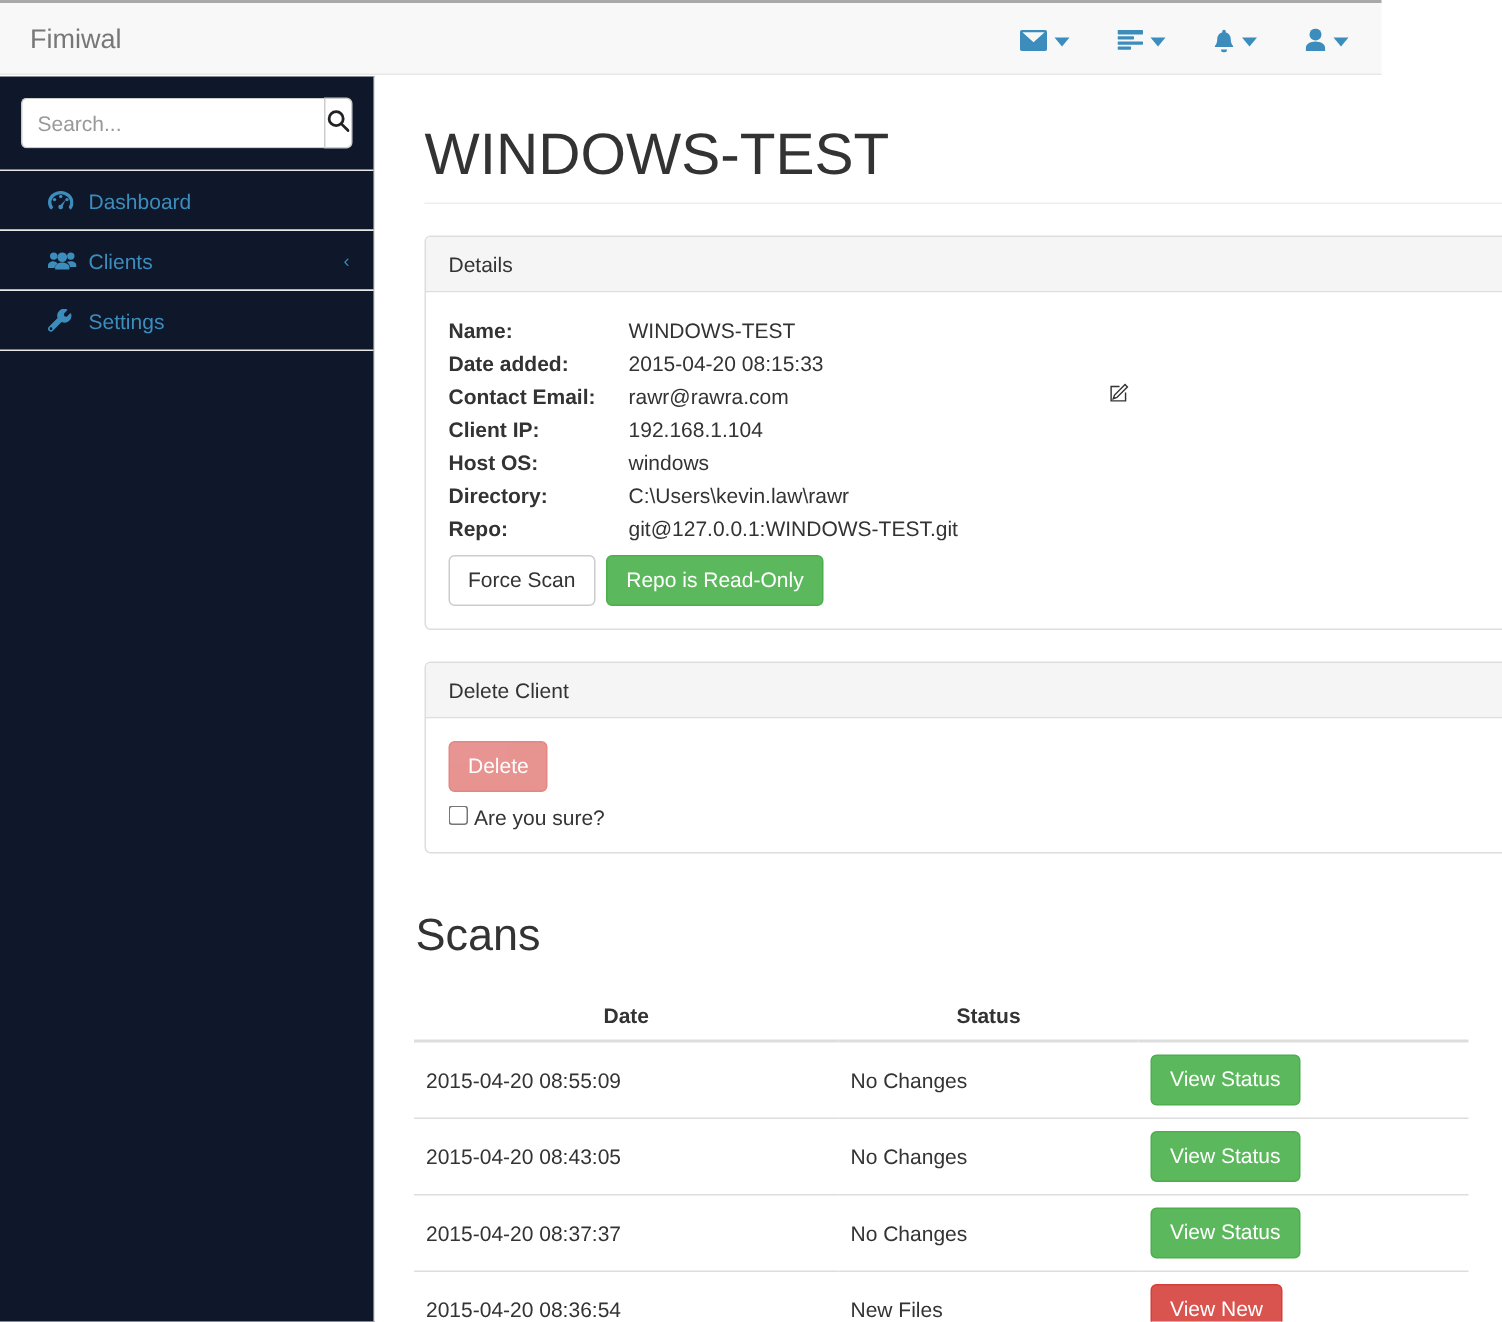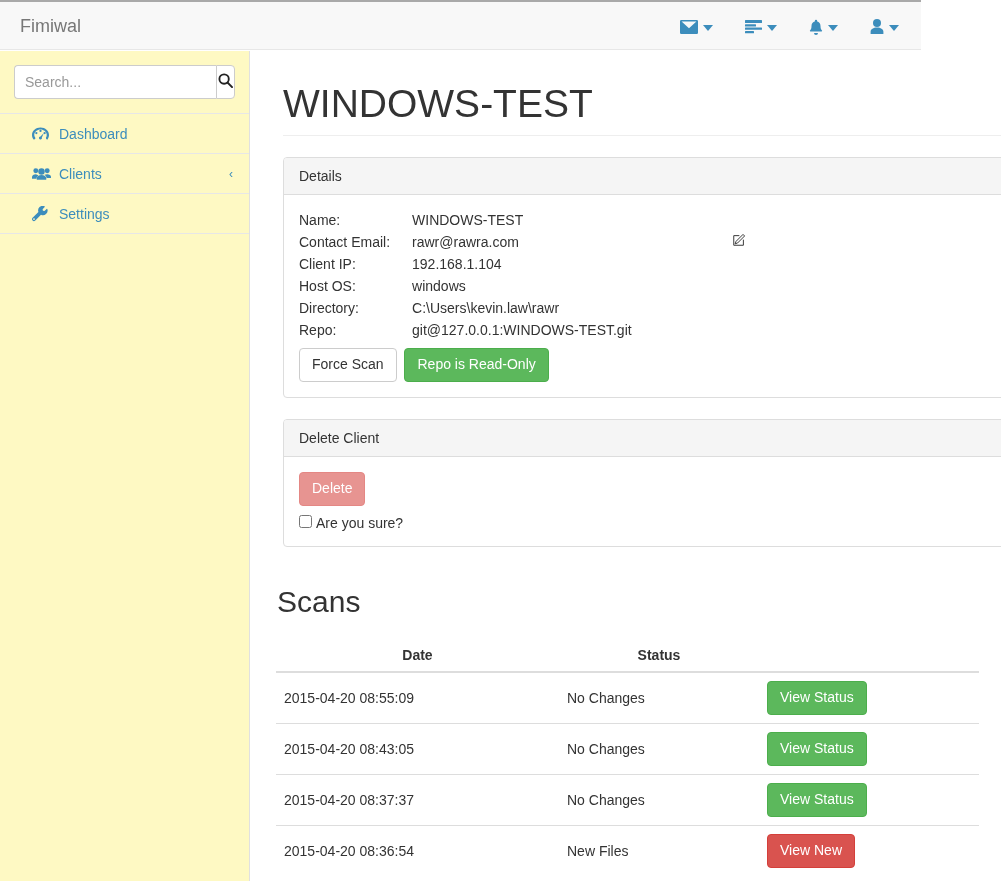--- a/index.html
+++ b/index.html
@@ -54,21 +54,21 @@
     border-right: 5px solid transparent;
     border-top: 6px solid #3c8dbc;
     margin-top: 2px;
   }
 
   
   .sidebar {
     position: absolute;
     left: 0; top: 51px;
     width: 250px; height: 830px;
-    background: #fef9c3;
+    background: #0f172a;
     border-right: 1px solid #e0e0e0;
   }
   .search-wrap {
     display: flex;
     margin: 14px 14px 0 14px;
   }
   .search-input {
     flex: 1;
     height: 34px;
     border: 1px solid #cccccc;
@@ -158,21 +158,21 @@
   .panel-body { padding: 15px; }
 
   .detail-table { border-collapse: collapse; }
   .detail-table td {
     padding: 0 0 2px 0;
     font-size: 14px;
     line-height: 20px;
     vertical-align: top;
     white-space: nowrap;
   }
-  .detail-label { font-weight: normal; padding-right: 22px !important; }
+  .detail-label { font-weight: bold; padding-right: 22px !important; }
   .detail-value { color: #333333; }
   .detail-edit {
     padding-left: 100px !important;
     color: #333333;
     cursor: pointer;
   }
 
   .btn {
     display: inline-block;
     font-size: 14px;
@@ -362,20 +362,25 @@
   <h1 class="page-title">WINDOWS-TEST</h1>
 
   <div class="panel">
     <div class="panel-heading">Details</div>
     <div class="panel-body">
       <table class="detail-table">
         <tbody>
             <tr>
           <td class="detail-label">Name:</td>
           <td class="detail-value">WINDOWS-TEST</td>
+          <td class="detail-edit"></td>
+        </tr>
+        <tr>
+          <td class="detail-label">Date added:</td>
+          <td class="detail-value">2015-04-20 08:15:33</td>
           <td class="detail-edit"></td>
         </tr>
         <tr>
           <td class="detail-label">Contact Email:</td>
           <td class="detail-value">rawr@rawra.com</td>
           <td class="detail-edit">
             <span>
               <svg width="14" height="14" viewBox="0 0 16 16" fill="none" stroke="#333333" stroke-width="1.1">
                 <path d="M12.6 1.6 14.4 3.4 6.4 11.4 3.6 12.4 4.6 9.6z" fill="none"></path>
                 <path d="M13 7.6V14H2V3h6.4"></path>

